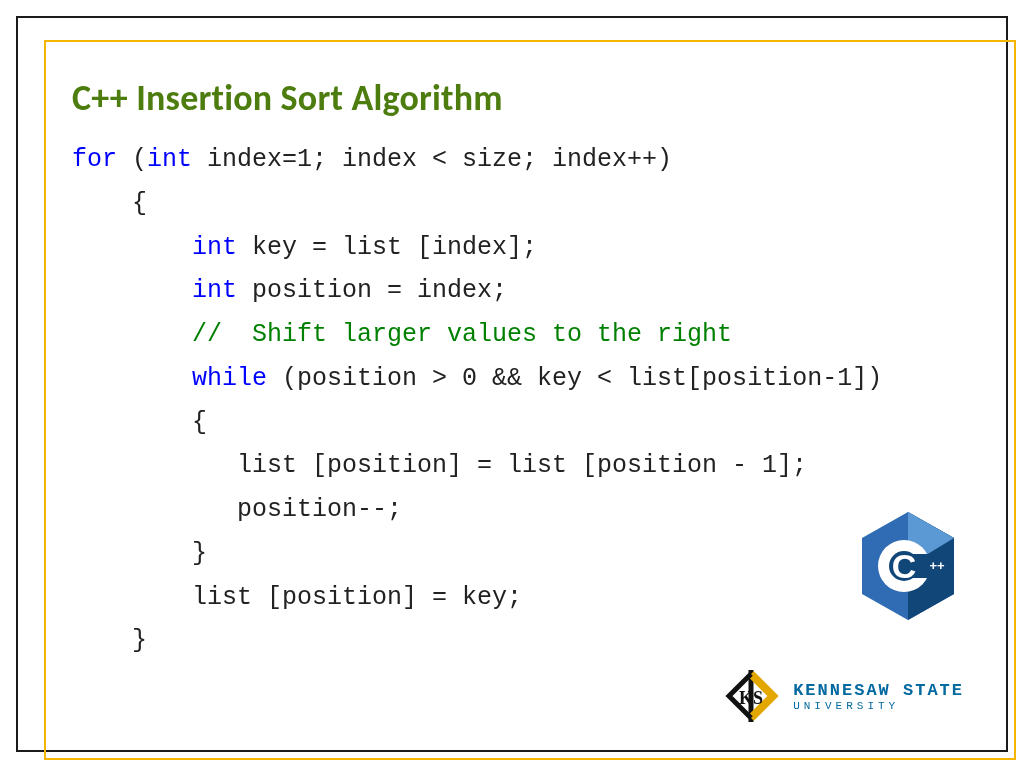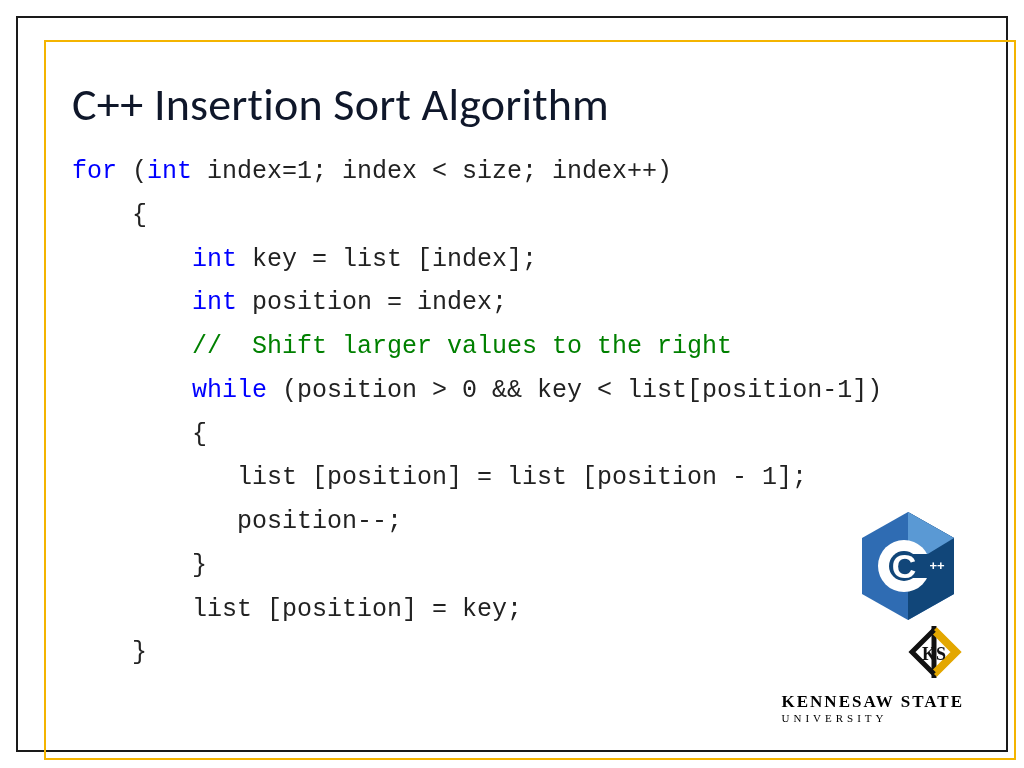--- a/index.html
+++ b/index.html
@@ -29,24 +29,24 @@
     border: 2px solid #f4b400;
     pointer-events:none;
   }
   .content {
     position: absolute;
     top: 76px;
     left: 72px;
     right: 60px;
   }
   h1 {
-    font-size: 46px;
-    font-weight: 400;
+    font-size: 36px;
+    font-weight: 700;
     margin: 0 0 18px 0;
-    color: #0f172a;
+    color: #4d7c0f;
     letter-spacing: 0.2px;
   }
   pre.code {
     font-family: Consolas, "Courier New", monospace;
     font-size: 25px;
     line-height: 1.75;
     margin: 0;
     color: #222;
     white-space: pre;
   }
@@ -58,26 +58,25 @@
     top: 510px;
     width: 100px;
     height: 112px;
   }
   .hex-logo svg { width: 100%; height: 100%; }
   .ksu-block {
     position: absolute;
     right: 60px;
     bottom: 44px;
     display: flex;
-    align-items: flex-end;
+    align-items: center;
     gap: 12px;
-    flex-direction: column;
   }
   .ksu-icon { width: 60px; height: 56px; position: relative; }
-  .ksu-text { font-family: Liberation Serif, serif; color: #000000; }
+  .ksu-text { font-family: Liberation Mono, monospace; color: #0369a1; }
   .ksu-top { font-size: 17px; font-weight: 700; letter-spacing: 2px; }
   .ksu-bot { font-size: 11px; font-weight: 300; letter-spacing: 4px; }
 </style>
 </head>
 <body>
 
 <div class="outer-border"></div>
 <div class="inner-border"></div>
 
 <div class="content">

